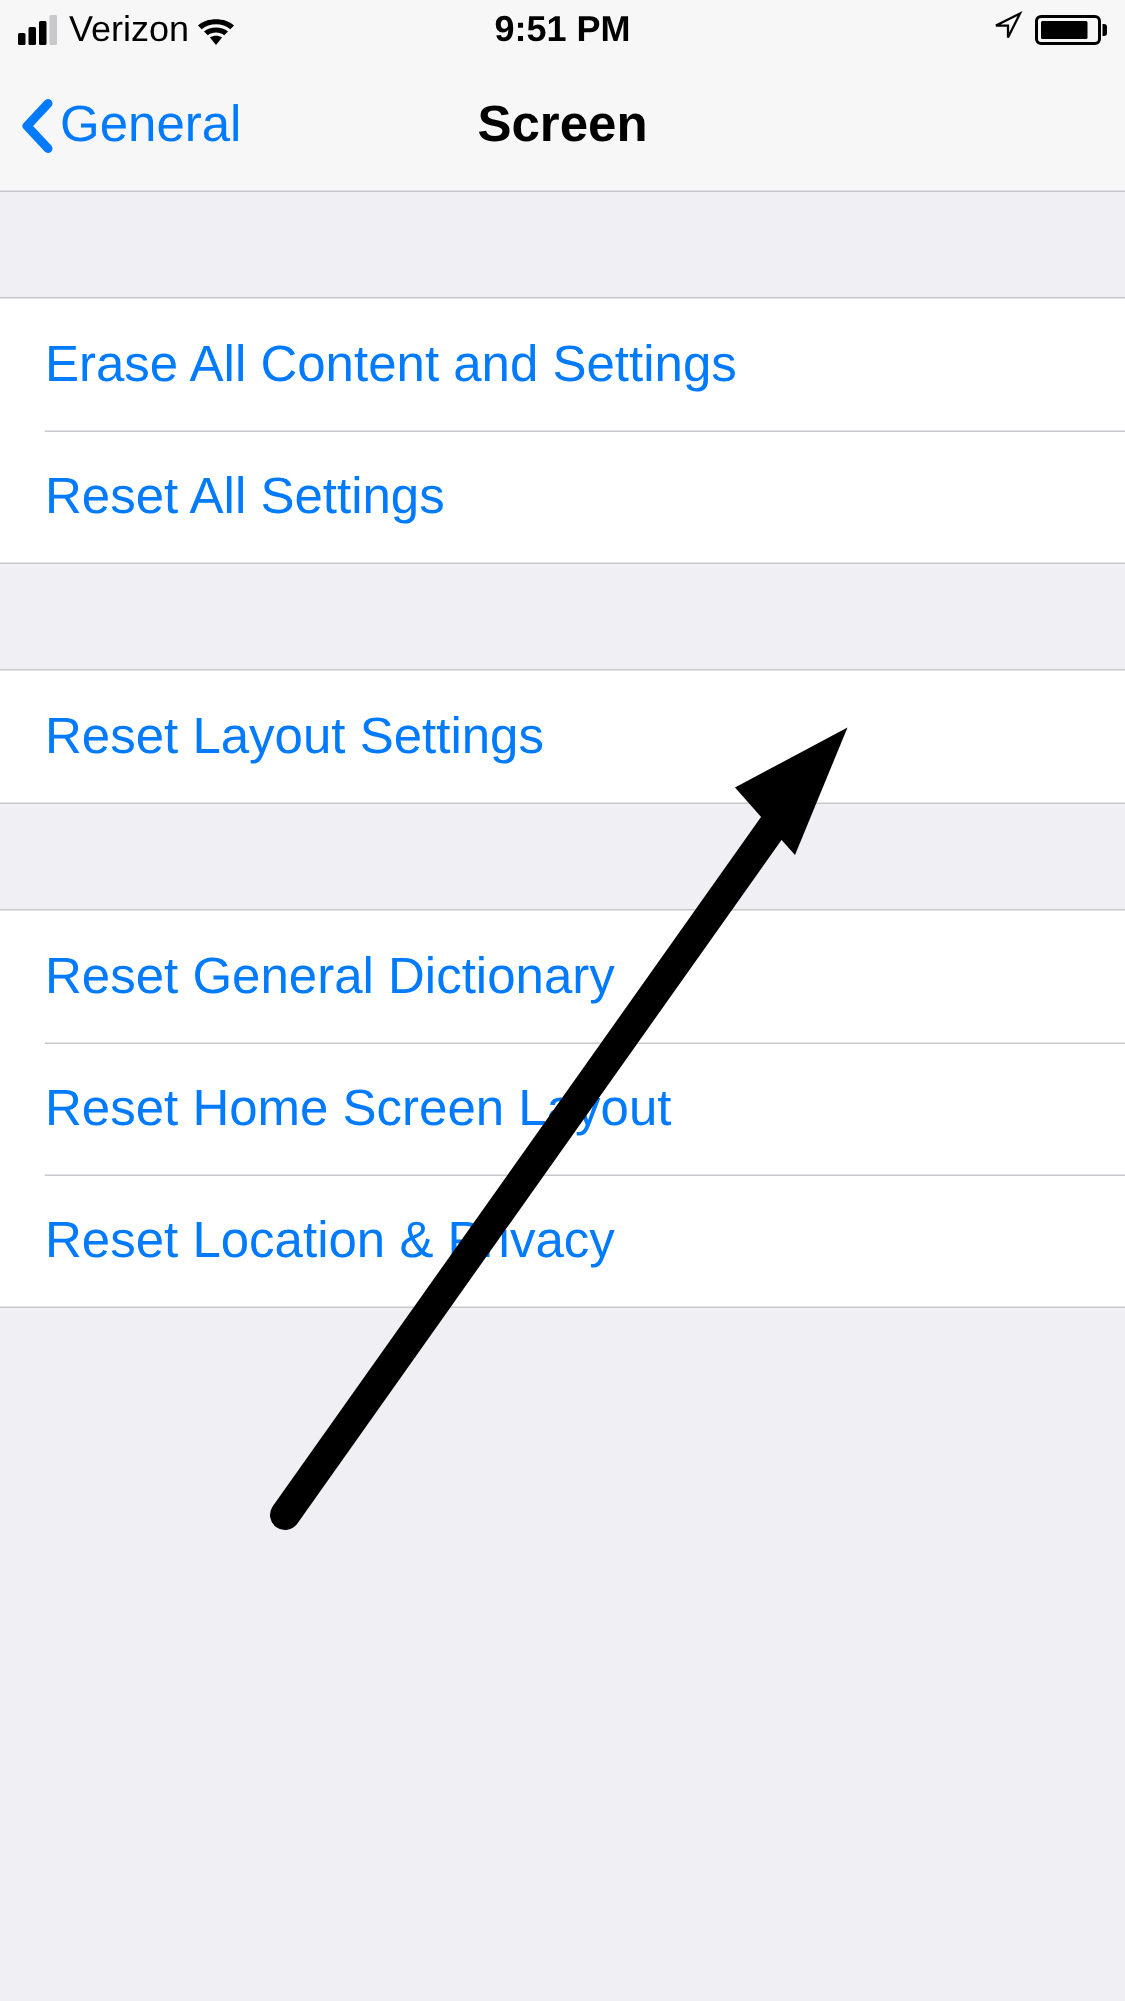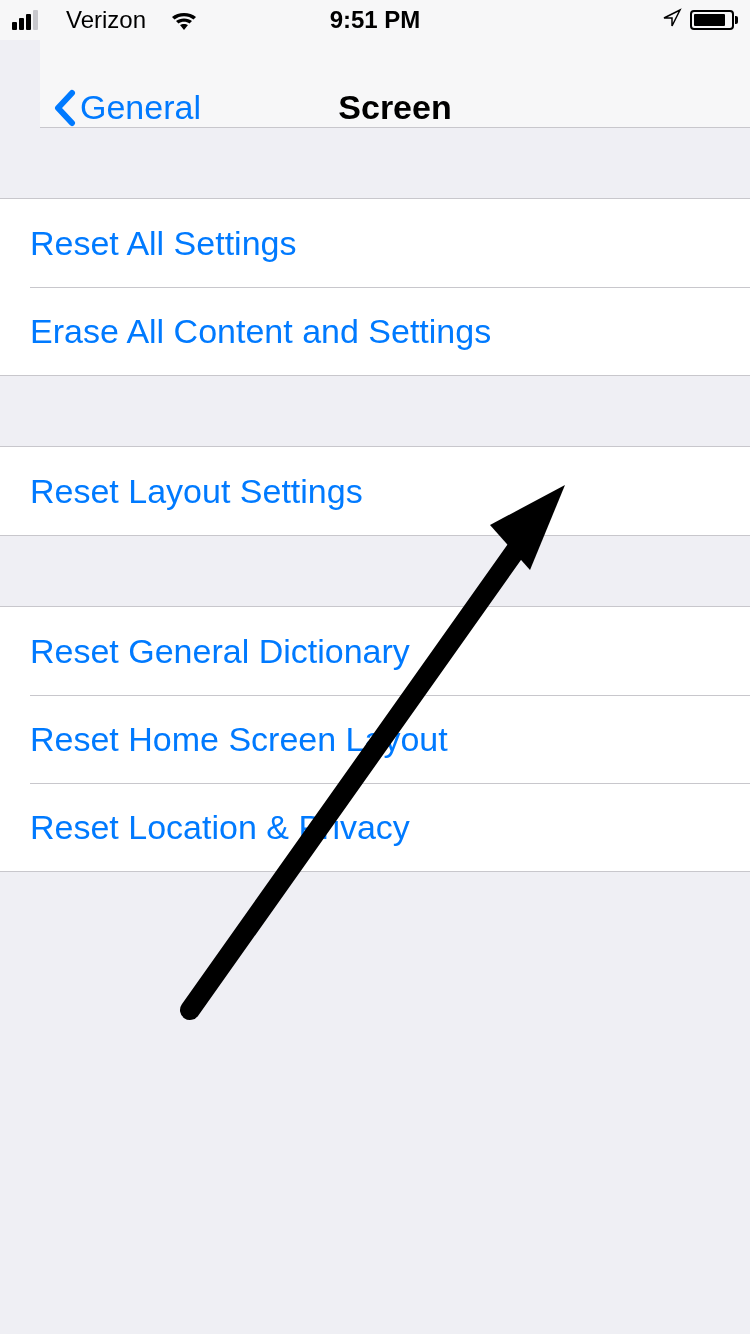--- a/index.html
+++ b/index.html
@@ -23,21 +23,21 @@
       align-items: center;
       justify-content: space-between;
       padding: 0 12px;
       font-size: 24px;
       color: #000;
       background: #F7F7F8;
     }
     .status-left {
       display: flex;
       align-items: center;
-      gap: 24px;
+      gap: 4px;
     }
     .signal-bars {
       display: flex;
       align-items: flex-end;
       gap: 2px;
       height: 20px;
     }
     .bar {
       width: 5px;
       background: #000;
@@ -89,25 +89,24 @@
       width: 3px;
       height: 8px;
       background: #000;
       border-radius: 0 2px 2px 0;
       margin-left: 1px;
     }
     
     .nav-bar {
       height: 88px;
       display: flex;
-      align-items: flex-end;
+      align-items: center;
       background: #F7F7F8;
       border-bottom: 1px solid #C8C7CC;
       position: relative;
-      margin-left: 40px;
     }
     .nav-back {
       display: flex;
       align-items: center;
       color: #007AFF;
       font-size: 34px;
       padding-left: 12px;
       cursor: pointer;
     }
     .chevron-left {
@@ -204,24 +203,24 @@
       </svg>
     </span>
     <span>General</span>
   </div>
   <div class="nav-title">Screen</div>
 </div>
 
 <div class="group-spacer"></div>
 <div class="list-group">
   <div class="list-item">
+    <span>Erase All Content and Settings</span>
+  </div>
+  <div class="list-item">
     <span>Reset All Settings</span>
-  </div>
-  <div class="list-item">
-    <span>Erase All Content and Settings</span>
   </div>
 </div>
 
 <div class="group-spacer small"></div>
 <div class="list-group">
   <div class="list-item">
     <span>Reset Layout Settings</span>
   </div>
 </div>
 

